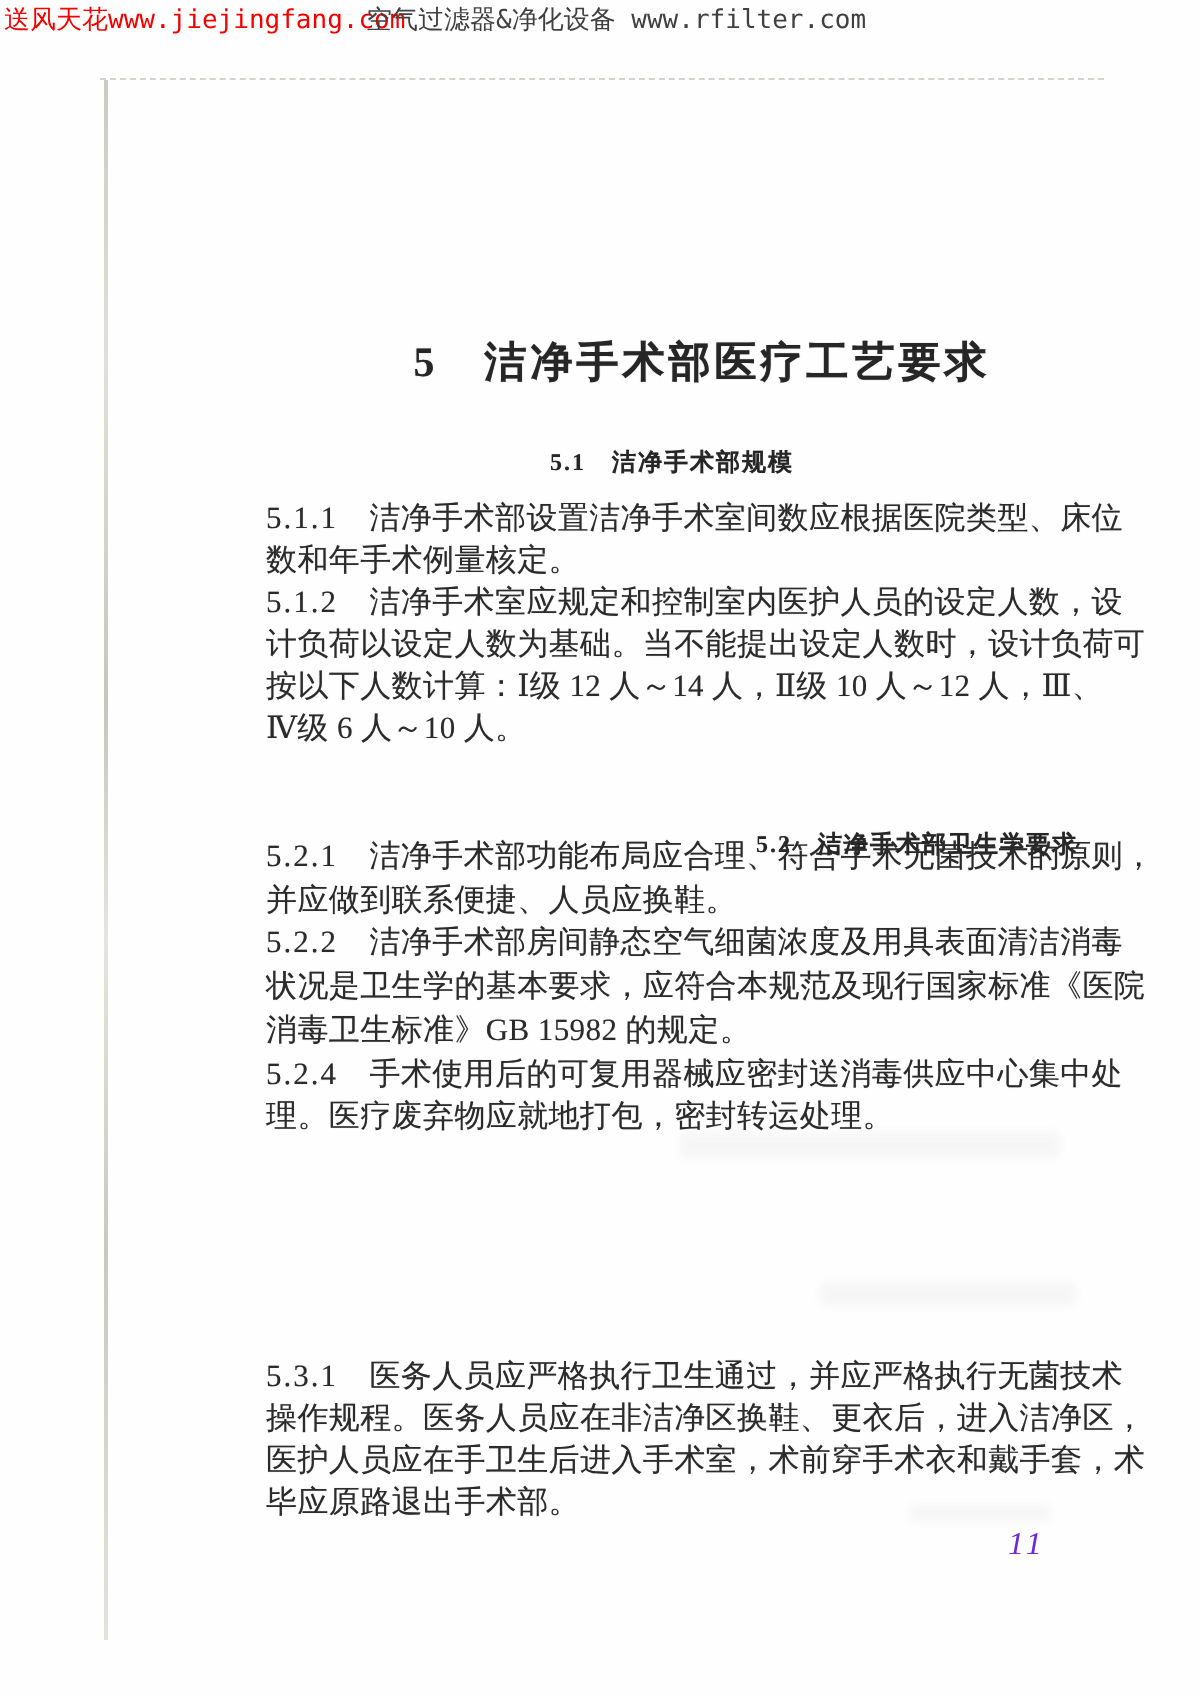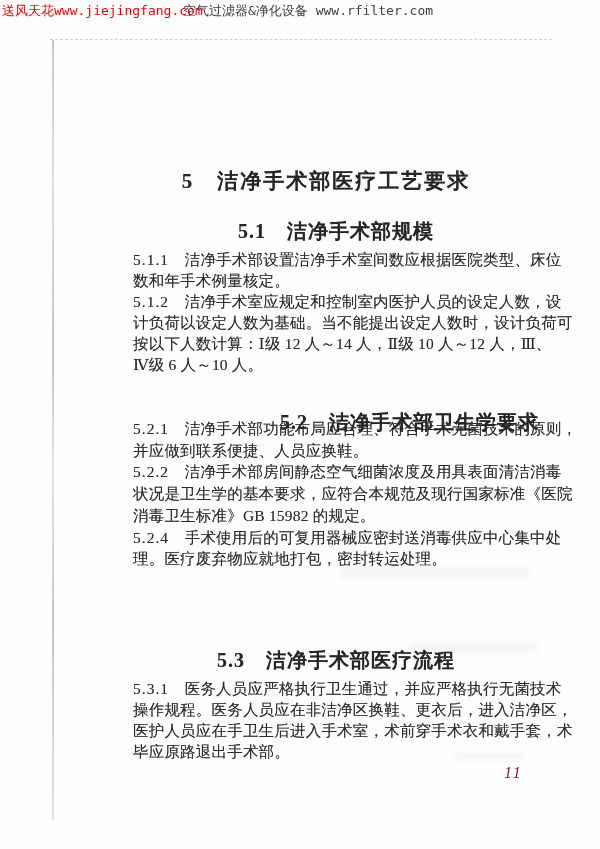--- a/index.html
+++ b/index.html
@@ -36,31 +36,31 @@
   }
 
   
   .bleed{position:absolute;background:#6a6a66;opacity:.05;filter:blur(2px);border-radius:2px;}
   .bleed1{left:340px;top:566px;width:190px;height:13px;}
   .bleed2{left:410px;top:641px;width:128px;height:12px;}
   .bleed3{left:455px;top:752px;width:70px;height:9px;}
 
   
   .doc-title{
-    position:absolute;left:123px;top:168px;width:406px;margin:0;
+    position:absolute;left:148px;top:168px;width:406px;margin:0;
     text-align:center;
     font-size:21px;line-height:27px;font-weight:bold;
     letter-spacing:2px;color:#262626;
     white-space:pre;
     text-shadow:0 0 .5px rgba(40,40,40,.5);
   }
   .sec-heading{
     position:absolute;left:133px;width:406px;margin:0;
     text-align:center;
-    font-size:20px;line-height:20px;font-weight:bold;
+    font-size:12px;line-height:20px;font-weight:bold;
     letter-spacing:1px;color:#262626;
     white-space:pre;
     text-shadow:0 0 .4px rgba(40,40,40,.5);
   }
   .h-51{top:221px;}
   .h-52{top:412px;text-align:right;}
   .h-53{top:650px;}
 
   .par-group{position:absolute;left:133px;width:430px;color:#2b2b2b;}
   .g-51{top:249px;}
@@ -69,21 +69,21 @@
   .par{
     margin:0;font-size:15.5px;line-height:21px;
     white-space:pre;letter-spacing:.2px;
     text-shadow:0 0 .4px rgba(43,43,43,.45);
   }
   .g-52 .par{line-height:21.7px;}
   .cnum{font-weight:normal;letter-spacing:1px;}
 
   .pageno{
     position:absolute;left:504px;top:764px;
-    font-size:16px;font-style:italic;color:#7f1d1d;
+    font-size:16px;font-style:italic;color:#6d28d9;
     letter-spacing:2px;
     font-family:"Liberation Serif","DejaVu Serif",serif;
   }
 </style>
 </head>
 <body>
 
 <div class="sheet">
 
   <div class="watermark">
@@ -114,21 +114,20 @@
   <div class="par-group g-52">
     <p class="par"><b class="cnum">5.2.1</b><span>　洁净手术部功能布局应合理、符合手术无菌技术的原则，
 并应做到联系便捷、人员应换鞋。</span></p>
     <p class="par"><b class="cnum">5.2.2</b><span>　洁净手术部房间静态空气细菌浓度及用具表面清洁消毒
 状况是卫生学的基本要求，应符合本规范及现行国家标准《医院
 消毒卫生标准》GB 15982 的规定。</span></p>
     <p class="par"><b class="cnum">5.2.4</b><span>　手术使用后的可复用器械应密封送消毒供应中心集中处
 理。医疗废弃物应就地打包，密封转运处理。</span></p>
   </div>
 
-  <h2 class="sec-heading h-53">5.3　洁净手术部医疗流程</h2>
   <div class="par-group g-53">
     <p class="par"><b class="cnum">5.3.1</b><span>　医务人员应严格执行卫生通过，并应严格执行无菌技术
 操作规程。医务人员应在非洁净区换鞋、更衣后，进入洁净区，
 医护人员应在手卫生后进入手术室，术前穿手术衣和戴手套，术
 毕应原路退出手术部。</span></p>
   </div>
 
   <div class="pageno">11</div>
 
 </div>

